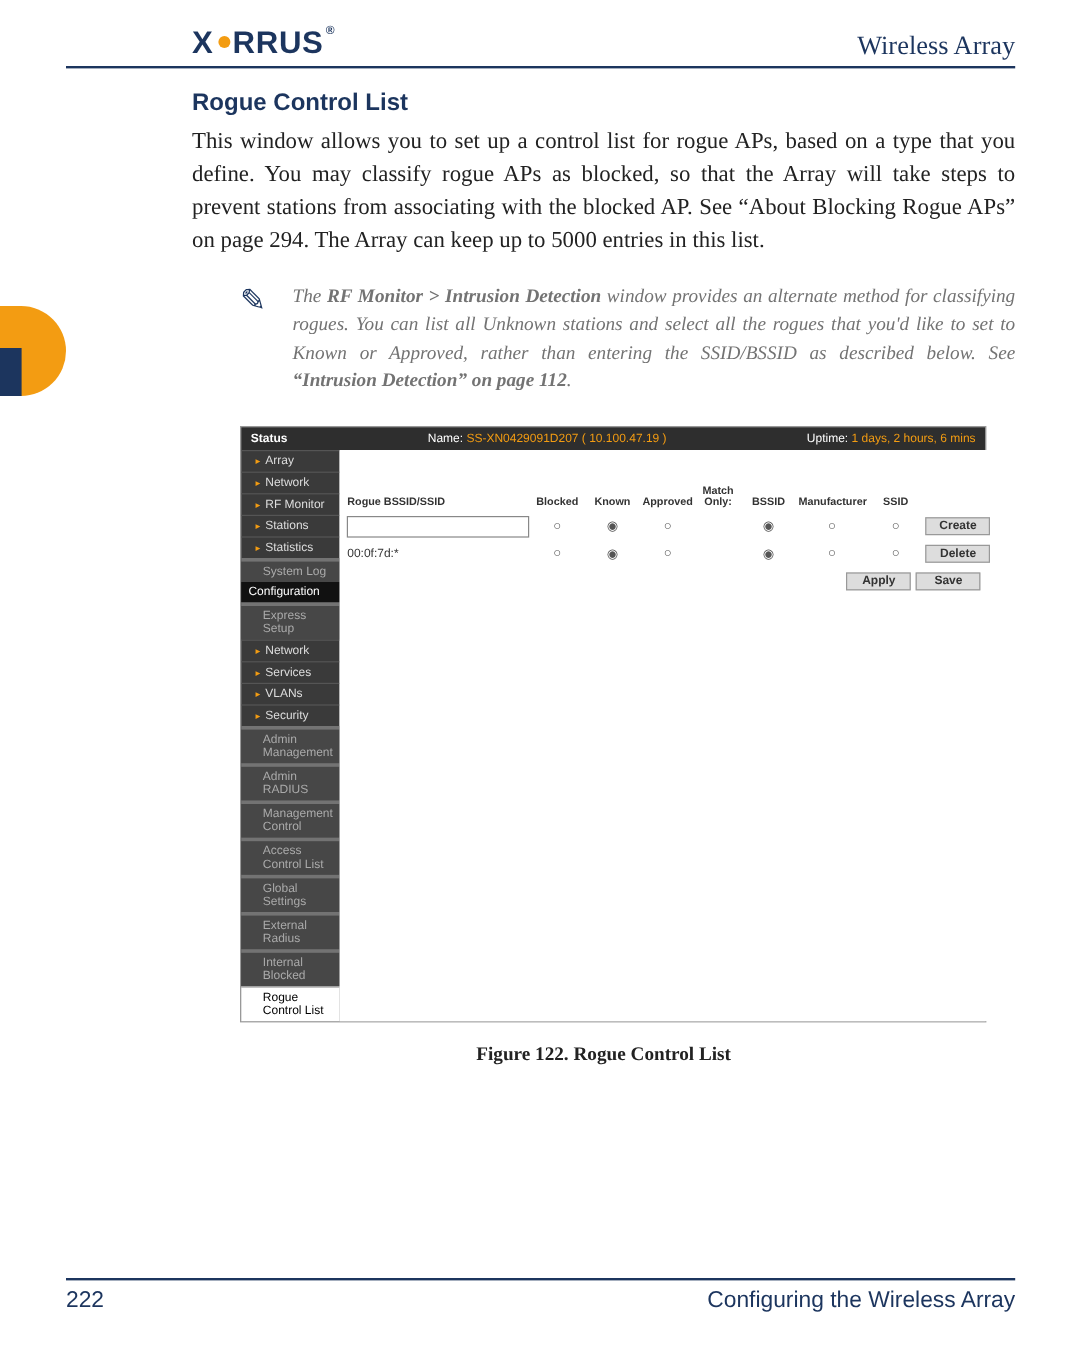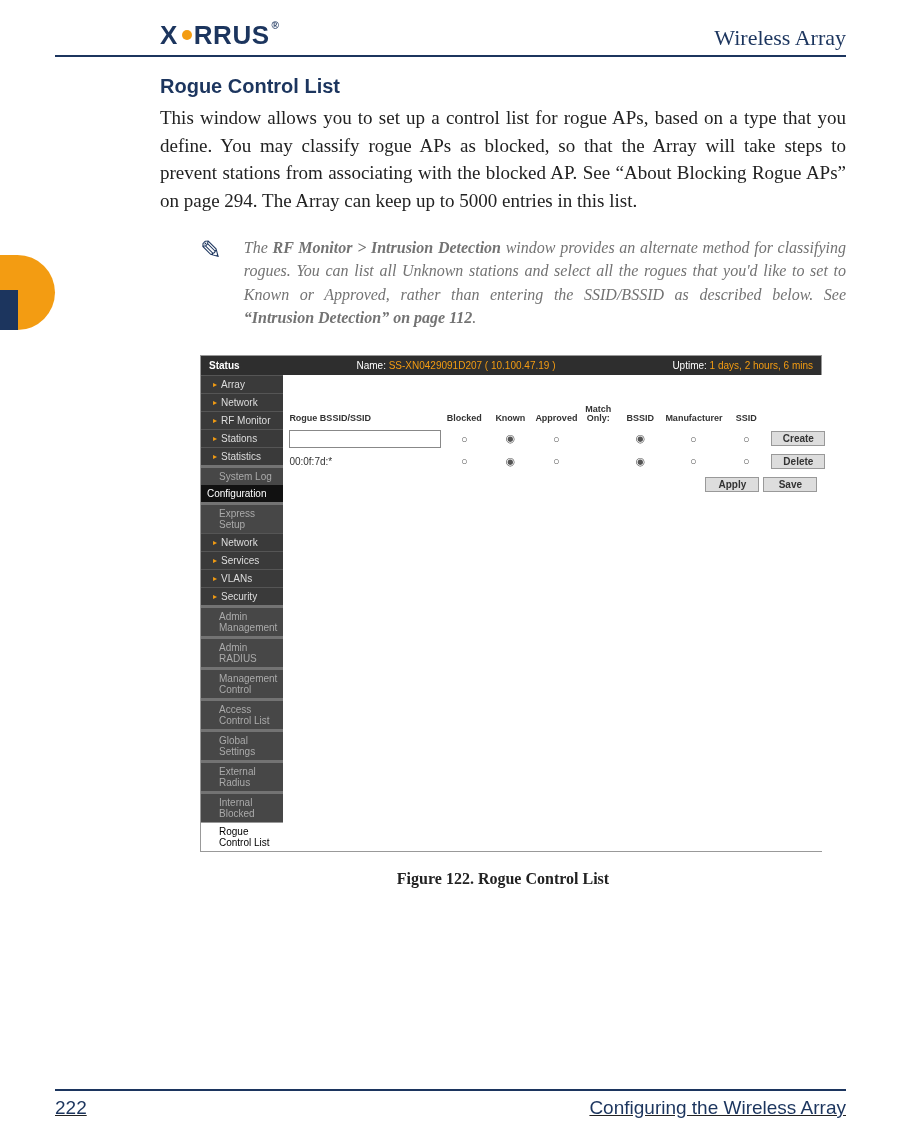--- a/index.html
+++ b/index.html
@@ -234,24 +234,23 @@
   .caption {
     text-align: center;
     font-size: 16px;
     font-weight: 700;
     font-family: Georgia, serif;
     margin-top: 18px;
   }
   
   .ftr {
     position: absolute;
-    bottom: 18px;
+    bottom: 42px;
     left: 55px;
     right: 55px;
-    text-decoration: underline;
   }
   hr.bot-rule {
     border: none;
     border-top: 2px solid #1c355e;
     margin: 0 0 6px 0;
   }
   .ftr-row {
     display: flex;
     justify-content: space-between;
     font-family: Arial, sans-serif;

